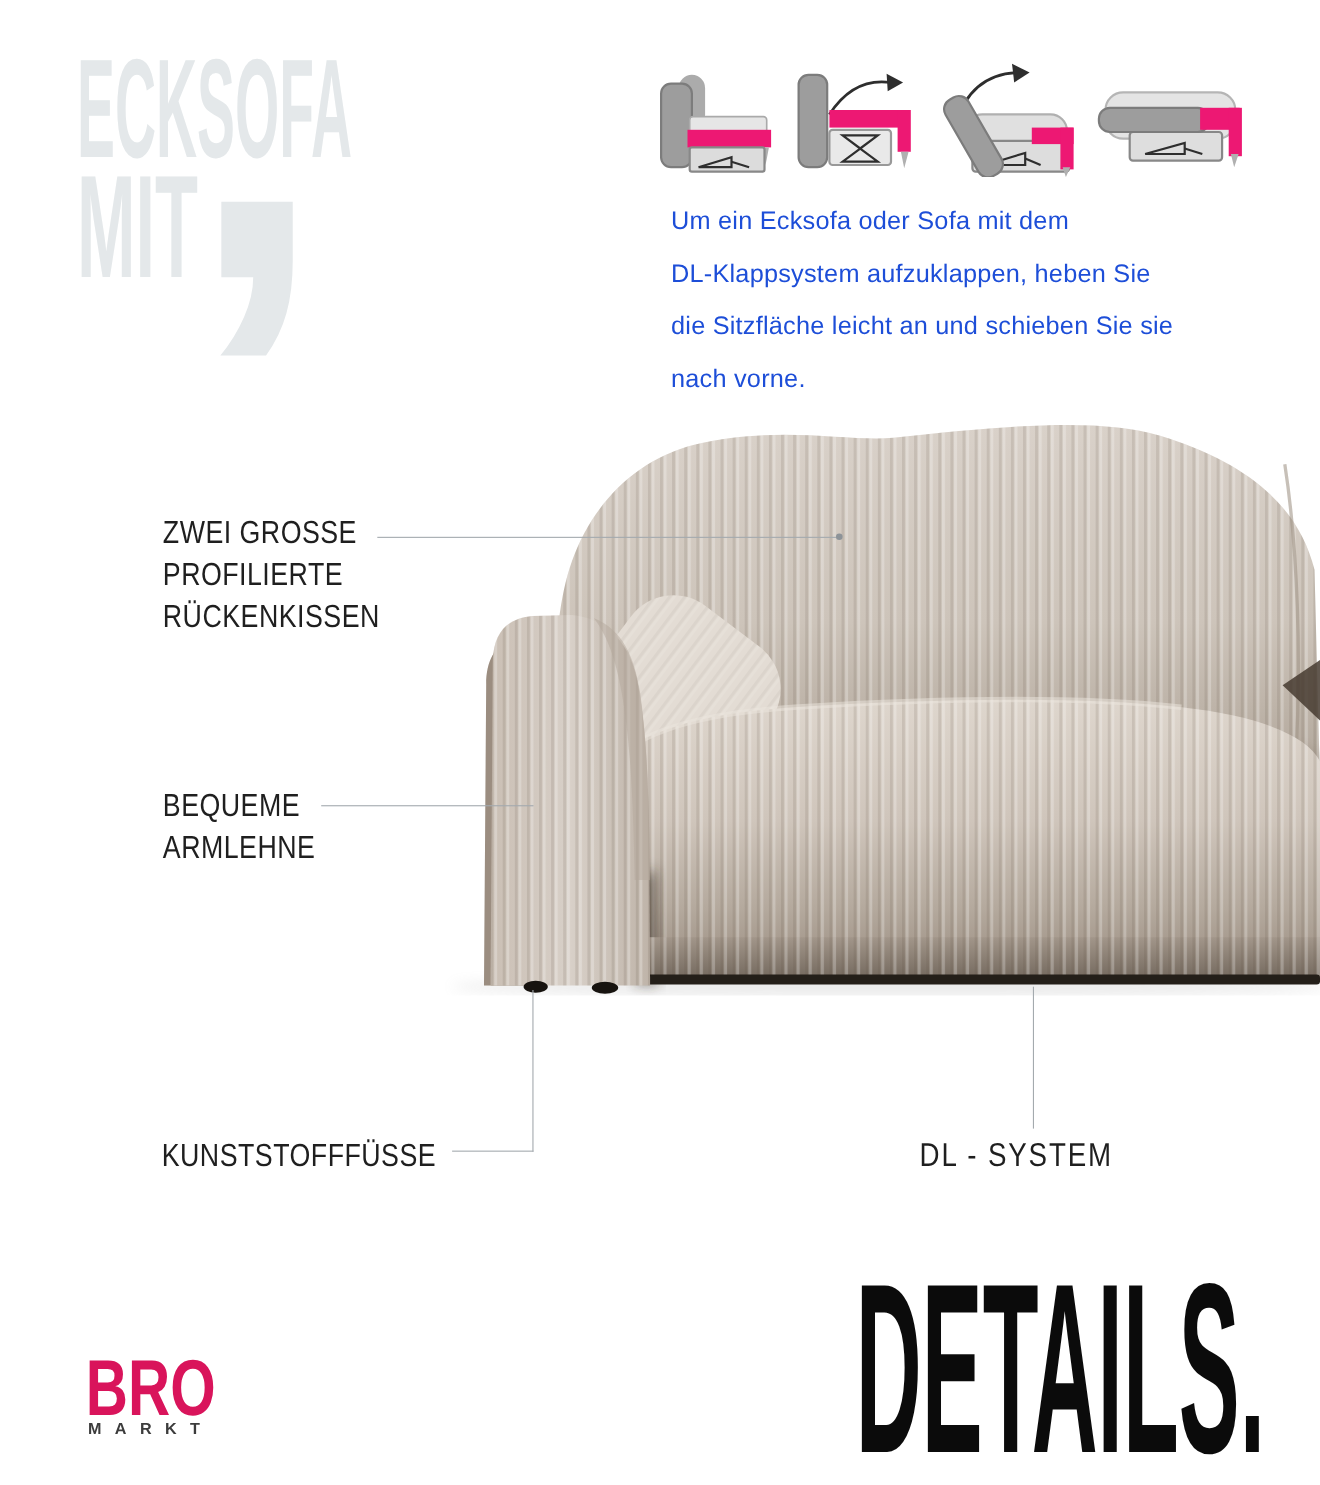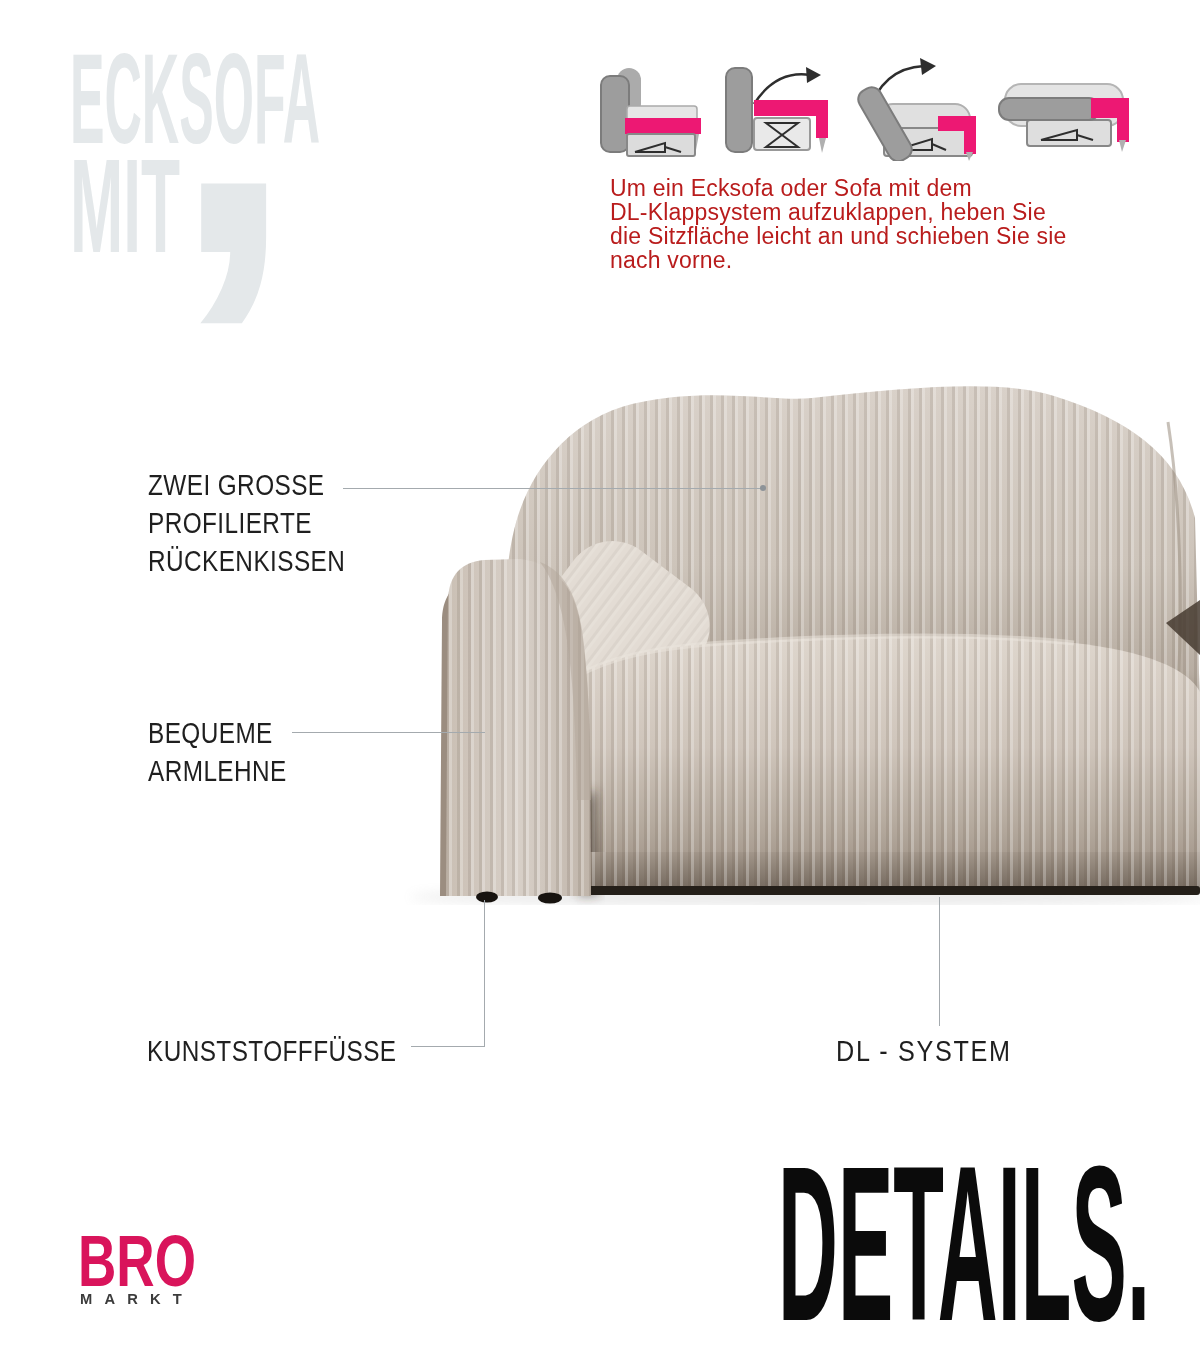--- a/index.html
+++ b/index.html
@@ -15,21 +15,21 @@
 
   
   .icon1{left:597px;top:66px;}
   .icon2{left:720px;top:60px;}
   .icon3{left:840px;top:56px;}
   .icon4{left:995px;top:82px;}
 
   
   .intro{
     left:610px;top:176px;width:560px;
-    font-size:23px;line-height:24px;color:#b91c1c;
+    font-size:23px;line-height:48px;color:#1d4ed8;
     white-space:pre-line;letter-spacing:0.2px;margin:0;
   }
 
   
   .sofa-svg{left:380px;top:360px;}
 
   
   .callout{
     color:#1f1f1f;font-size:29px;line-height:38px;font-weight:400;
     white-space:pre-line;letter-spacing:0.5px;

